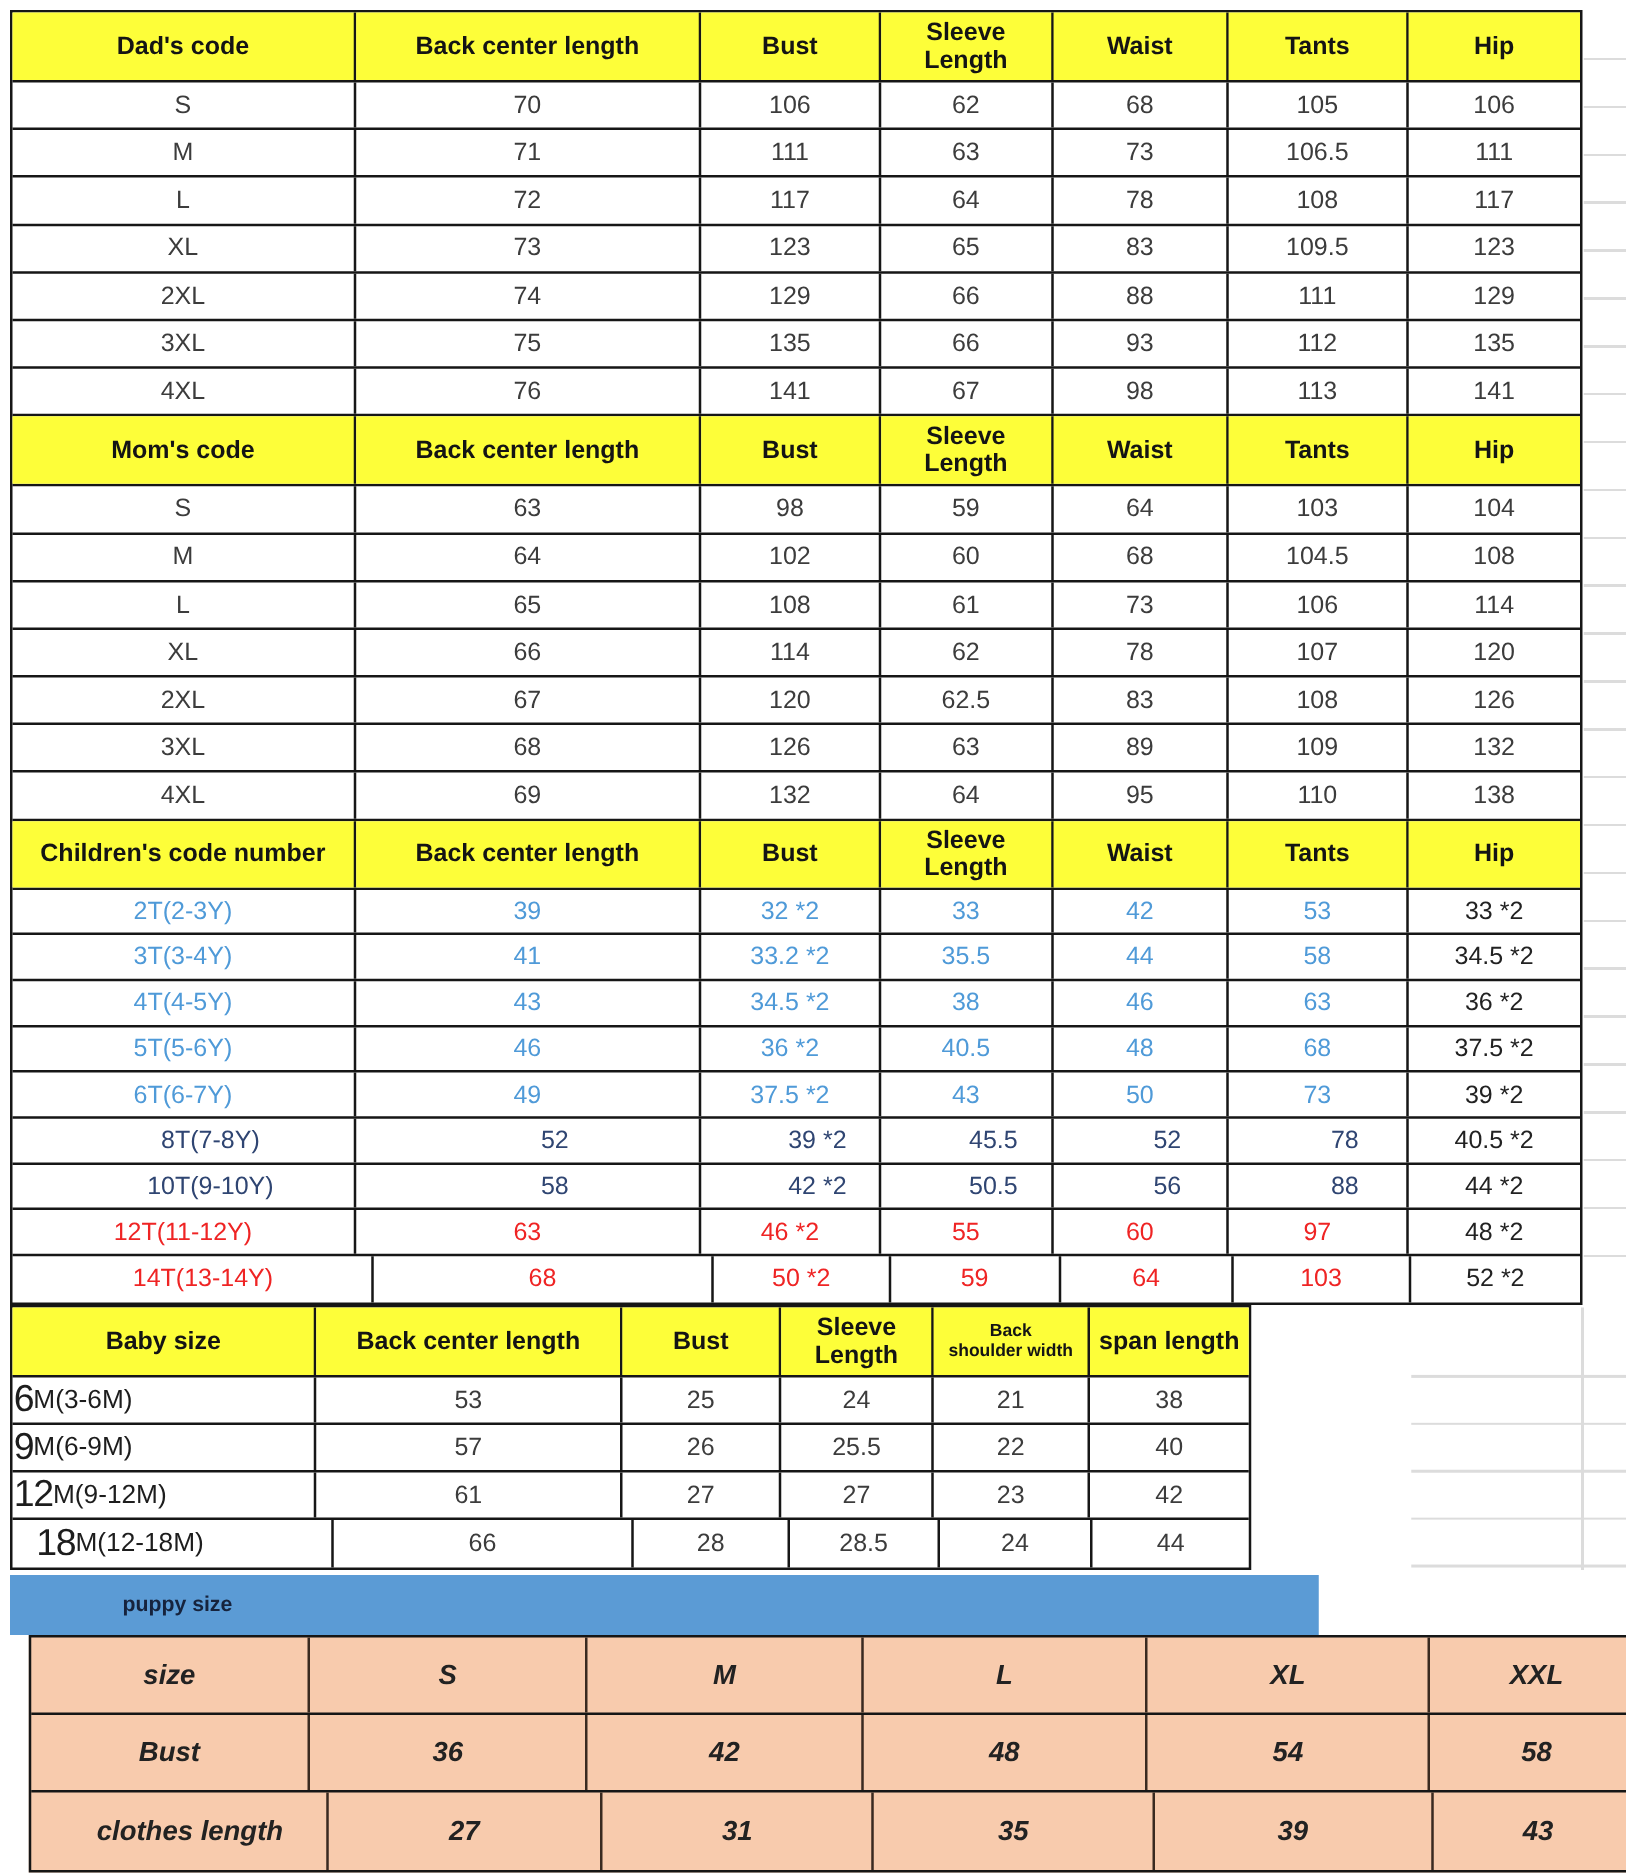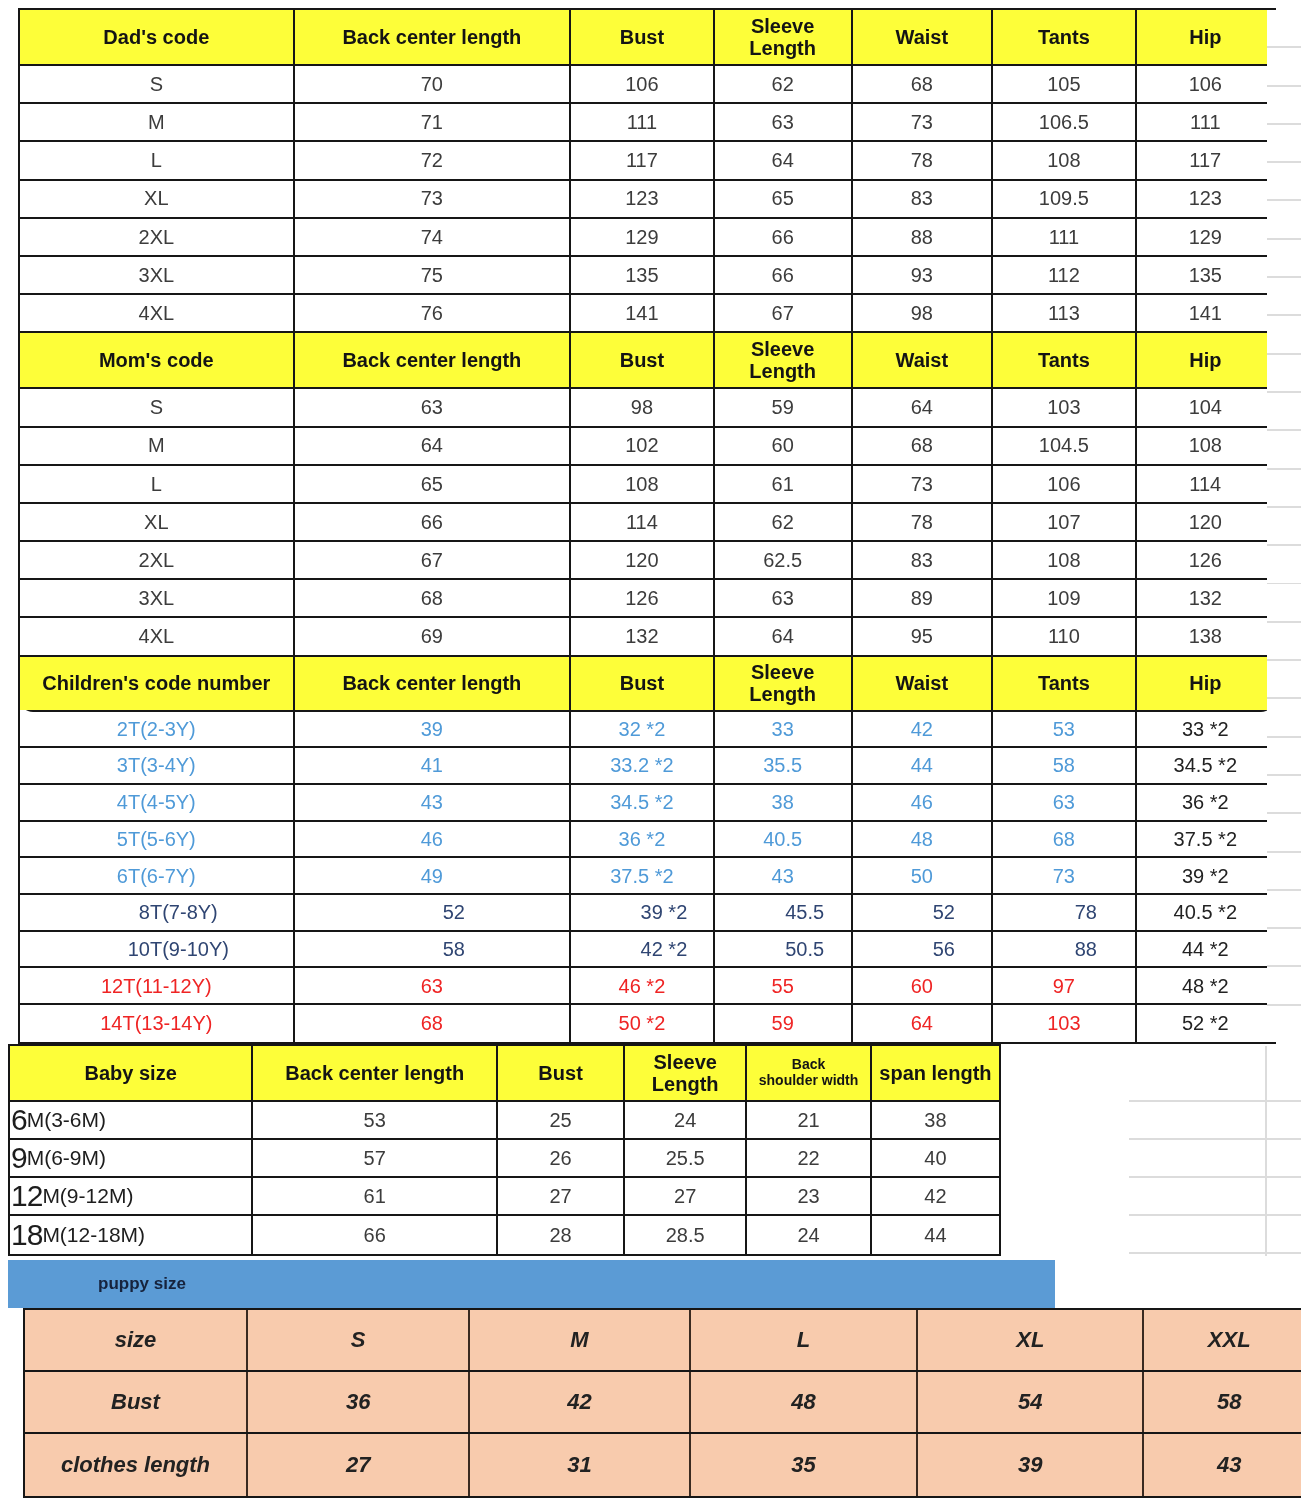--- a/index.html
+++ b/index.html
@@ -2,29 +2,29 @@
 <html style="--yellow: #fdfe39; --blue: #5b9bd5; --peach: #f8cbad; --cblue: #4f9ad8; --cnavy: #2f4572; --cred: #ef2424;"><head>
 <meta charset="utf-8">
 <style>
   html,body{margin:0;padding:0;background:#ffffff;}
   *{box-sizing:border-box;}
   .sheet{
     position:relative;width:1301px;height:1500px;background:#fff;
     font-family:"Liberation Sans","DejaVu Sans",sans-serif;color:#3c3c3c;
   }
   .tbl{position:absolute;border:2px solid #161616;background:#fff;}
-  #family{left:18px;top:8px;width:1258px;height:1036px;}
+  #family{left:8px;top:8px;width:1258px;height:1036px;}
   #baby{left:8px;top:1044px;width:993px;height:212px;}
   #puppy{left:23px;top:1308px;width:1293px;height:190px;background:var(--peach,#f8cbad);font-style:italic;}
   .row{display:grid;border-bottom:2px solid #161616;}
-  .row:last-child{border-bottom:none;}
+  .row:last-child{border-bottom:none;padding-left:18px;}
   .cols7{grid-template-columns:21.9% 22.05% 11.45% 11% 11.2% 11.45% 10.95%;}
   .cols6{grid-template-columns:24.6% 24.75% 12.85% 12.35% 12.6% 12.85%;}
   .colsP{grid-template-columns:17.3% 17.25% 17.1% 17.65% 17.55% 13.15%;}
-  .rh{height:56px;} .rhc{height:55px;border-radius:13px;}
+  .rh{height:56px;} .rhc{height:55px;}
   .rdm{height:38.2px;} .rch{height:36.7px;} .rb{height:38px;} .rp{height:62px;}
   .cell{
     border-right:2px solid #161616;display:flex;align-items:center;justify-content:center;
     font-size:20px;line-height:1.12;text-align:center;overflow:hidden;
   }
   .row .cell:last-child{border-right:none;}
   .hdr{background:var(--yellow,#fdfe39);font-weight:bold;color:#141414;font-size:20px;}
   .hdr-sm{font-size:14px;}
   .c-blue{color:var(--cblue,#4f9ad8);}
   .c-navy{color:var(--cnavy,#2f4572);padding-left:44px;}

